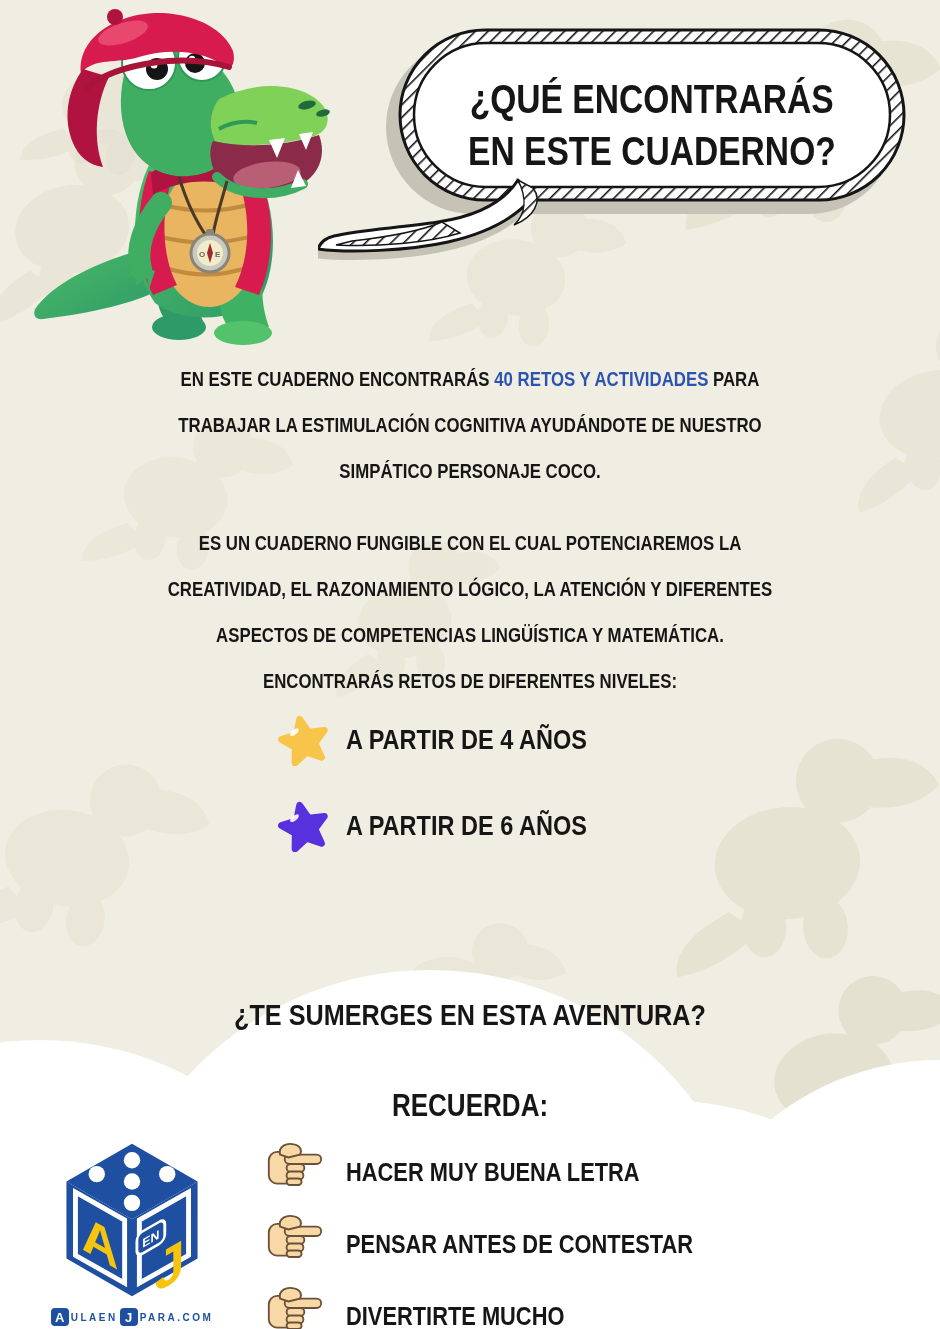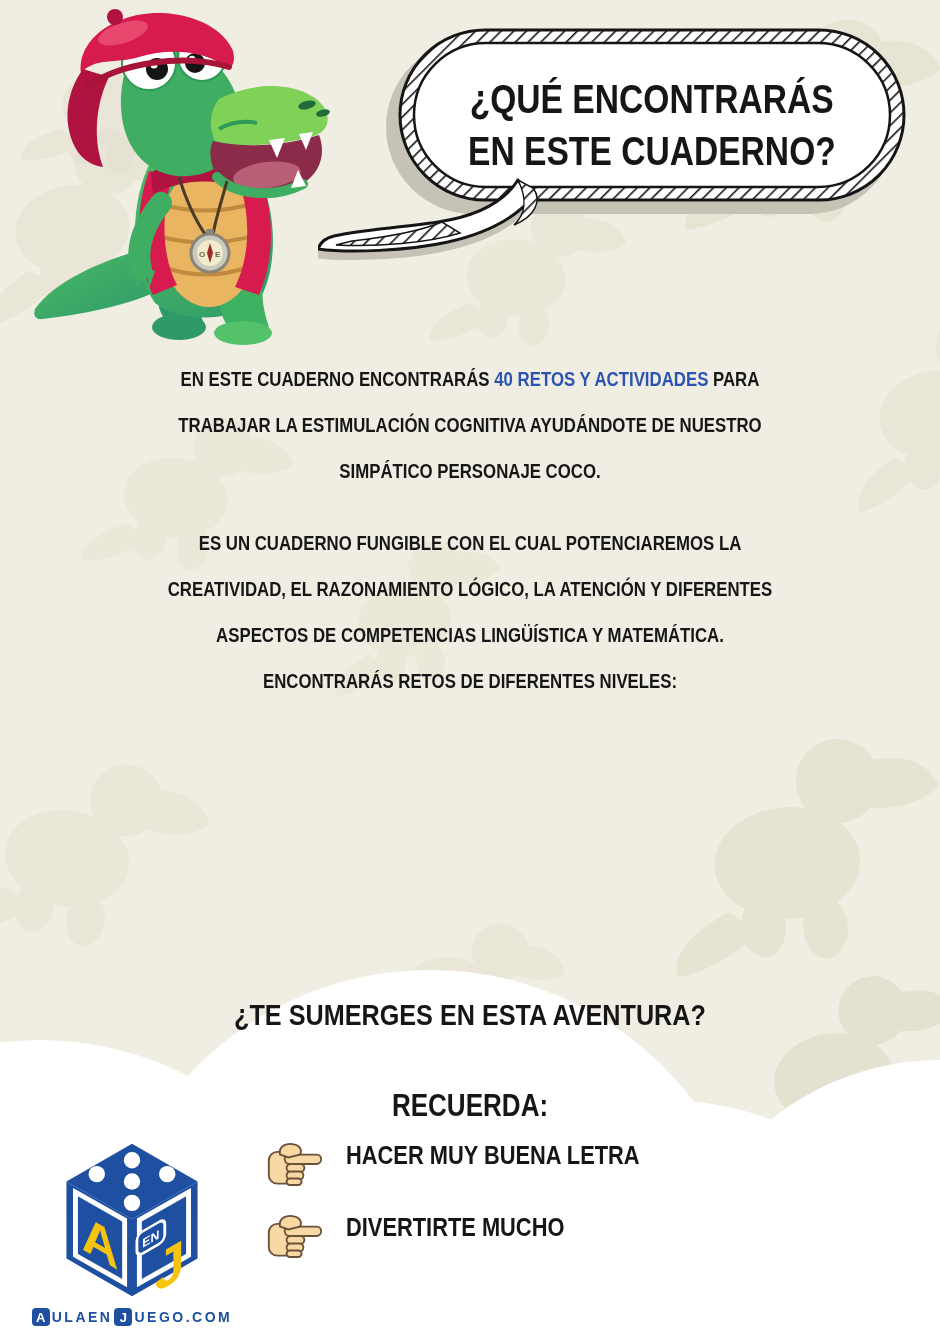--- a/index.html
+++ b/index.html
@@ -20,28 +20,28 @@
   .p1{top:356px;}
   .p2{top:520px;}
   
   .levels{position:absolute;left:278px;top:714px;}
   .level-row{display:flex;align-items:center;height:52px;margin-bottom:34px;}
   .level-label{font-weight:bold;font-size:28px;margin-left:16px;white-space:nowrap;}
   
   .question{position:absolute;top:998px;left:0;width:940px;text-align:center;font-weight:bold;font-size:30px;}
   .recuerda-title{position:absolute;top:1088px;left:0;width:940px;text-align:center;font-weight:bold;font-size:31px;}
   .reminders{position:absolute;left:266px;top:1140px;}
-  .rem-row{display:flex;align-items:flex-start;height:48px;margin-bottom:24px;}
+  .rem-row{display:flex;align-items:flex-end;height:48px;margin-bottom:24px;}
   .rem-label{font-weight:bold;font-size:26px;margin-left:22px;white-space:nowrap;}
   
   .logo{position:absolute;left:24px;top:1134px;width:216px;text-align:center;}
   .wordmark{margin-top:2px;display:flex;align-items:center;justify-content:center;gap:2px;}
   .wm-box{display:inline-flex;align-items:center;justify-content:center;width:18px;height:18px;border-radius:4px;
           background:#1E4FA0;color:#fff;font-weight:bold;font-size:13px;}
-  .wm-text{color:#1E4FA0;font-weight:bold;font-size:14px;letter-spacing:2.5px;}
+  .wm-text{color:#1E4FA0;font-weight:bold;font-size:10px;letter-spacing:2.5px;}
 </style>
 </head>
 <body>
 
 <div class="page">
 
   <svg class="layer" width="940" height="1329" viewBox="0 0 940 1329">
     <defs>
       <g id="wm">
         <path d="M30,78 Q8,88 10,100 Q26,98 40,86 Z"></path>
@@ -190,20 +190,40 @@
   </div>
 
   <div class="para p2">
     <div class="tline">ES UN CUADERNO FUNGIBLE CON EL CUAL POTENCIAREMOS LA</div>
     <div class="tline">CREATIVIDAD, EL RAZONAMIENTO LÓGICO, LA ATENCIÓN Y DIFERENTES</div>
     <div class="tline">ASPECTOS DE COMPETENCIAS LINGÜÍSTICA Y MATEMÁTICA.</div>
     <div class="tline">ENCONTRARÁS RETOS DE DIFERENTES NIVELES:</div>
   </div>
 
   <div class="levels">
+    <div class="level-row">
+      <svg width="52" height="52" viewBox="0 0 54 54">
+        <g transform="rotate(-12 27 27)">
+          <polygon points="27,5 33.5,20.1 49.8,21.6 37.5,32.4 41.1,48.4 27,40 12.9,48.4 16.5,32.4 4.2,21.6 20.5,20.1" fill="none" stroke-width="7" stroke-linejoin="round" stroke="#F8C54B"></polygon>
+          <polygon points="27,5 33.5,20.1 49.8,21.6 37.5,32.4 41.1,48.4 27,40 12.9,48.4 16.5,32.4 4.2,21.6 20.5,20.1" fill="#F8C54B"></polygon>
+          <ellipse cx="19" cy="17" rx="5.5" ry="2.6" fill="#FFFFFF" opacity=".9" transform="rotate(-28 19 17)"></ellipse>
+        </g>
+      </svg>
+      <span class="level-label cond-l">A PARTIR DE 4 AÑOS</span>
+    </div>
+    <div class="level-row">
+      <svg width="52" height="52" viewBox="0 0 54 54">
+        <g transform="rotate(-12 27 27)">
+          <polygon points="27,5 33.5,20.1 49.8,21.6 37.5,32.4 41.1,48.4 27,40 12.9,48.4 16.5,32.4 4.2,21.6 20.5,20.1" fill="none" stroke-width="7" stroke-linejoin="round" stroke="#5831DF"></polygon>
+          <polygon points="27,5 33.5,20.1 49.8,21.6 37.5,32.4 41.1,48.4 27,40 12.9,48.4 16.5,32.4 4.2,21.6 20.5,20.1" fill="#5831DF"></polygon>
+          <ellipse cx="19" cy="17" rx="5.5" ry="2.6" fill="#FFFFFF" opacity=".9" transform="rotate(-28 19 17)"></ellipse>
+        </g>
+      </svg>
+      <span class="level-label cond-l">A PARTIR DE 6 AÑOS</span>
+    </div>
   </div>
 
   <div class="question cond">¿TE SUMERGES EN ESTA AVENTURA?</div>
   <div class="recuerda-title cond">RECUERDA:</div>
 
   <div class="reminders">
     <div class="rem-row">
       <svg width="58" height="48" viewBox="0 0 62 50">
         <g fill="#F8D9A6" stroke="#6B5138" stroke-width="2">
           <rect x="3" y="12" width="27" height="34" rx="9"></rect>
@@ -220,20 +240,33 @@
       <svg width="58" height="48" viewBox="0 0 62 50">
         <g fill="#F8D9A6" stroke="#6B5138" stroke-width="2">
           <rect x="3" y="12" width="27" height="34" rx="9"></rect>
           <rect x="22" y="25" width="19" height="8.5" rx="4.2"></rect>
           <rect x="22" y="33" width="18" height="8.5" rx="4.2"></rect>
           <rect x="22" y="40.5" width="16" height="7" rx="3.5"></rect>
           <rect x="20" y="15" width="39" height="10" rx="5"></rect>
           <path d="M15,15 C13,6 22,2 30,4 C37,5.5 39,11 36,15 L24,18 Z"></path>
         </g>
       </svg>
+      <span class="rem-label cond-l">PENSAR ANTES DE CONTESTAR</span>
+    </div>
+    <div class="rem-row">
+      <svg width="58" height="48" viewBox="0 0 62 50">
+        <g fill="#F8D9A6" stroke="#6B5138" stroke-width="2">
+          <rect x="3" y="12" width="27" height="34" rx="9"></rect>
+          <rect x="22" y="25" width="19" height="8.5" rx="4.2"></rect>
+          <rect x="22" y="33" width="18" height="8.5" rx="4.2"></rect>
+          <rect x="22" y="40.5" width="16" height="7" rx="3.5"></rect>
+          <rect x="20" y="15" width="39" height="10" rx="5"></rect>
+          <path d="M15,15 C13,6 22,2 30,4 C37,5.5 39,11 36,15 L24,18 Z"></path>
+        </g>
+      </svg>
       <span class="rem-label cond-l">DIVERTIRTE MUCHO</span>
     </div>
   </div>
 
   <div class="logo">
     <svg width="178" height="168" viewBox="0 0 200 205">
       <g fill="#1E4FA0">
         <polygon points="100,12 180,58 100,104 20,58"></polygon>
         <polygon points="20,58 100,104 100,198 20,152"></polygon>
         <polygon points="180,58 100,104 100,198 180,152"></polygon>
@@ -253,17 +286,17 @@
       <g transform="skewY(-30)">
         <text x="146" y="268" text-anchor="middle" font-family="Liberation Sans, DejaVu Sans, sans-serif" font-size="66" font-weight="bold" fill="#F6C40E">J</text>
         <rect x="106" y="184" width="34" height="27" rx="7" fill="#1E4FA0" stroke="#FFFFFF" stroke-width="3.5"></rect>
         <text x="123" y="204" text-anchor="middle" font-family="Liberation Sans, DejaVu Sans, sans-serif" font-size="15" font-weight="bold" fill="#FFFFFF">EN</text>
       </g>
     </svg>
     <div class="wordmark">
       <span class="wm-box">A</span>
       <span class="wm-text">ULAEN</span>
       <span class="wm-box">J</span>
-      <span class="wm-text">UEGO.COM</span>
+      <span class="wm-text">PARA.COM</span>
     </div>
   </div>
 
 </div>
 
 </body></html>

